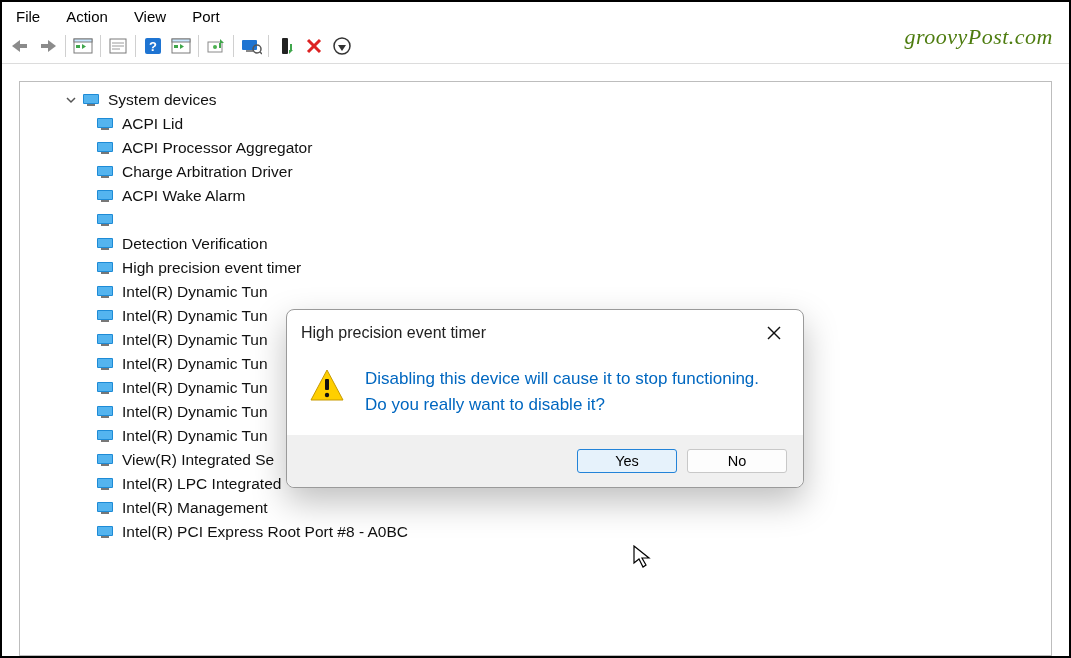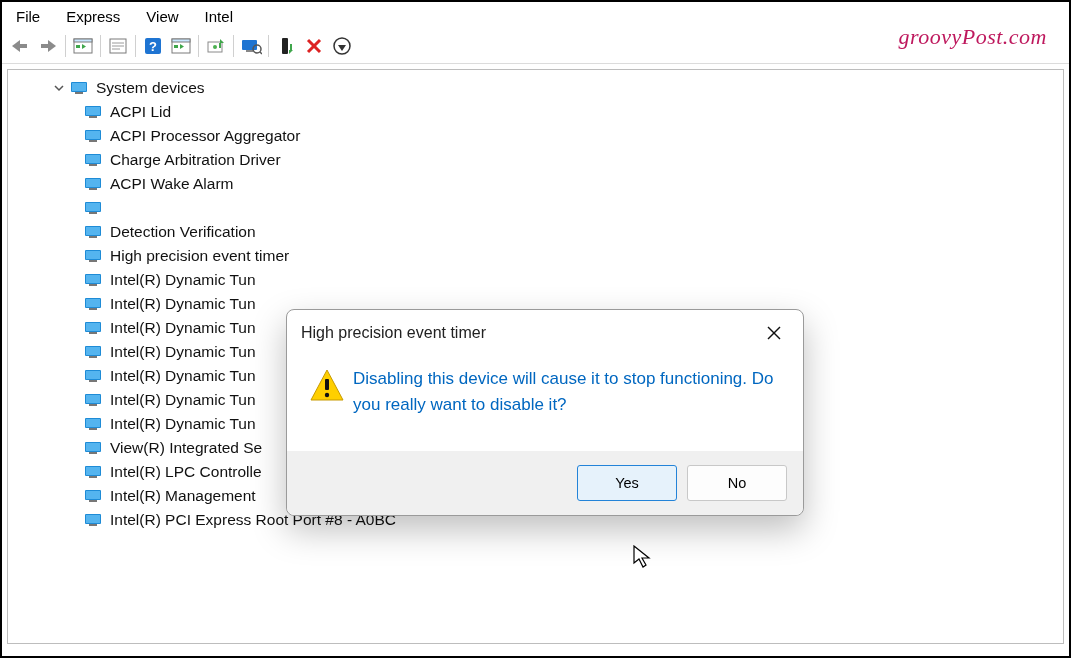--- a/index.html
+++ b/index.html
@@ -21,26 +21,26 @@
     font-size: 15px;
     position: relative;
   }
   .menubar .menu-item {
     padding: 2px 14px 2px 6px;
     margin-right: 6px;
     cursor: default;
   }
   .watermark {
     position: absolute;
-    right: 22px;
+    right: 16px;
     top: 22px;
     font-family: Georgia, "Times New Roman", serif;
     font-style: italic;
     font-size: 22px;
-    color: #be185d;
+    color: #4d7c0f;
     pointer-events: none;
     letter-spacing: 0.5px;
   }
   
   .toolbar {
     display: flex;
     align-items: center;
     padding: 2px 4px 4px 4px;
     gap: 0;
   }
@@ -59,21 +59,21 @@
     margin: 0 3px;
   }
   .toolbar svg { display: block; }
   .hr {
     border-top: 1px solid #dcdcdc;
     margin: 0;
   }
   
   .tree-wrap {
     border: 1px solid #bdbdbd;
-    margin: 5px;
+    margin: 17px;
     height: 575px;
     overflow: hidden;
     padding-top: 6px;
   }
   .tree { padding-left: 44px; }
   .root-row, .child-row {
     display: flex;
     align-items: center;
     height: 24px;
     font-size: 15.5px;
@@ -114,41 +114,41 @@
     font-size: 16px;
     color: #222;
   }
   .modal-close {
     width: 30px; height: 26px;
     display:flex; align-items:center; justify-content:center;
     cursor: default;
   }
   .modal-body {
     display: flex;
-    padding: 14px 26px 32px 22px;
-    gap: 8px;
+    padding: 14px 26px 16px 22px;
+    gap: 20px;
   }
   .warn-icon { flex: 0 0 auto; padding-top: 2px;}
   .modal-msg {
     font-size: 17px;
     line-height: 1.55;
     color: #0067c0;
   }
   .modal-footer {
     background: #f0f0f0;
     padding: 14px 16px;
     display: flex;
     justify-content: flex-end;
     gap: 10px;
     border-bottom-left-radius: 8px;
     border-bottom-right-radius: 8px;
   }
   .dlg-btn {
     min-width: 100px;
-    height: 36px;
+    height: 24px;
     background: #fdfdfd;
     border: 1px solid #c8c8c8;
     border-radius: 3px;
     font-size: 14.5px;
     display:flex; align-items:center; justify-content:center;
     cursor: default;
   }
   .dlg-btn.primary {
     border: 1px solid #2383d8;
     background: #e6f2fb;
@@ -159,23 +159,23 @@
     left: 631px;
     top: 543px;
     pointer-events: none;
   }
 </style>
 </head>
 <body>
 
 <div class="menubar">
   <div class="menu-item">File</div>
-  <div class="menu-item">Express</div>
+  <div class="menu-item">Action</div>
   <div class="menu-item">View</div>
-  <div class="menu-item">Intel</div>
+  <div class="menu-item">Port</div>
 </div>
 <div class="watermark">groovyPost.com</div>
 
 <div class="toolbar">
   <div class="tbbtn">
     <svg width="20" height="16">
         <polygon points="10,2 2,8 10,14" fill="#8b8b8b"></polygon>
         <rect x="9" y="6" width="8" height="4" fill="#8b8b8b"></rect>
       </svg>
   </div>
@@ -427,21 +427,21 @@
           <span>View(R) Integrated Se</span>
         </div>
         <div class="child-row">
           <span class="device-icon">
             <svg width="20" height="16">
               <rect x="1" y="2" width="16" height="10" rx="1" fill="#1e8bd6"></rect>
               <rect x="2" y="3" width="14" height="8" fill="#54b4ef"></rect>
               <rect x="5" y="12" width="8" height="2" fill="#777"></rect>
             </svg>
           </span>
-          <span>Intel(R) LPC Controlle</span>
+          <span>Intel(R) LPC Integrated</span>
         </div>
         <div class="child-row">
           <span class="device-icon">
             <svg width="20" height="16">
               <rect x="1" y="2" width="16" height="10" rx="1" fill="#1e8bd6"></rect>
               <rect x="2" y="3" width="14" height="8" fill="#54b4ef"></rect>
               <rect x="5" y="12" width="8" height="2" fill="#777"></rect>
             </svg>
           </span>
           <span>Intel(R) Management</span>

